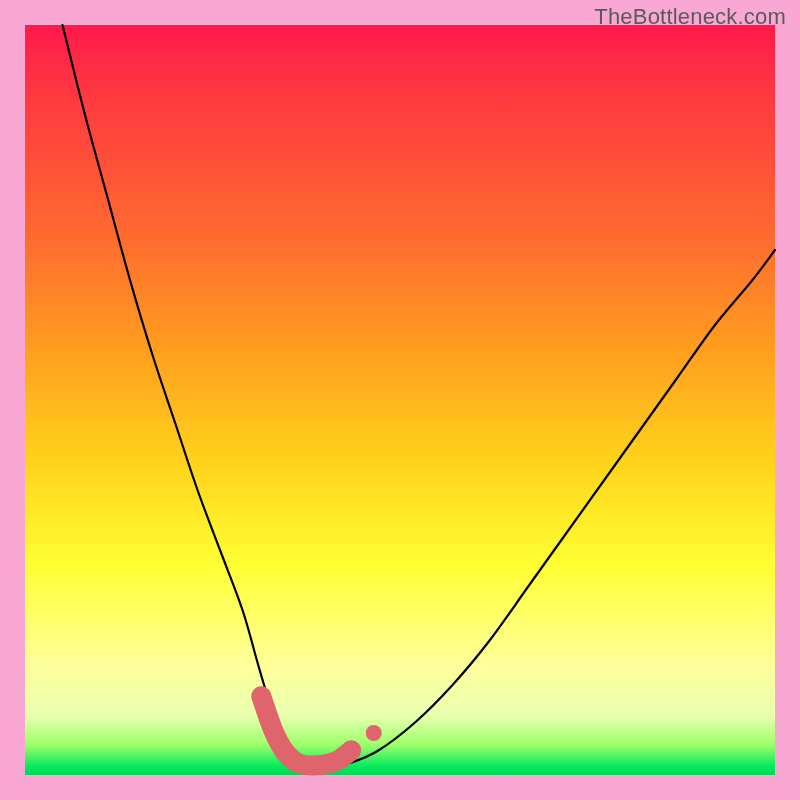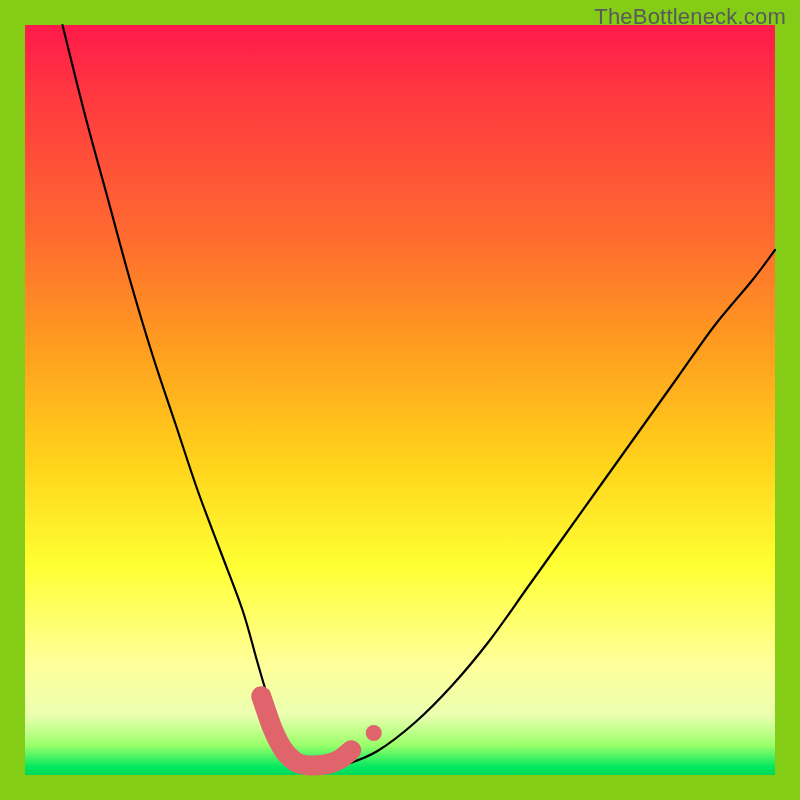--- a/index.html
+++ b/index.html
@@ -7,21 +7,21 @@
     padding: 0;
     width: 800px;
     height: 800px;
     overflow: hidden;
     background: #000;
     font-family: Arial, Helvetica, sans-serif;
   }
   .frame {
     position: absolute;
     inset: 0;
-    background: #84cc16;
+    background: #f9a8d4;
   }
   .plot-area {
     position: absolute;
     left: 25px;
     top: 25px;
     width: 750px;
     height: 750px;
     
     background: linear-gradient(
       to bottom,

